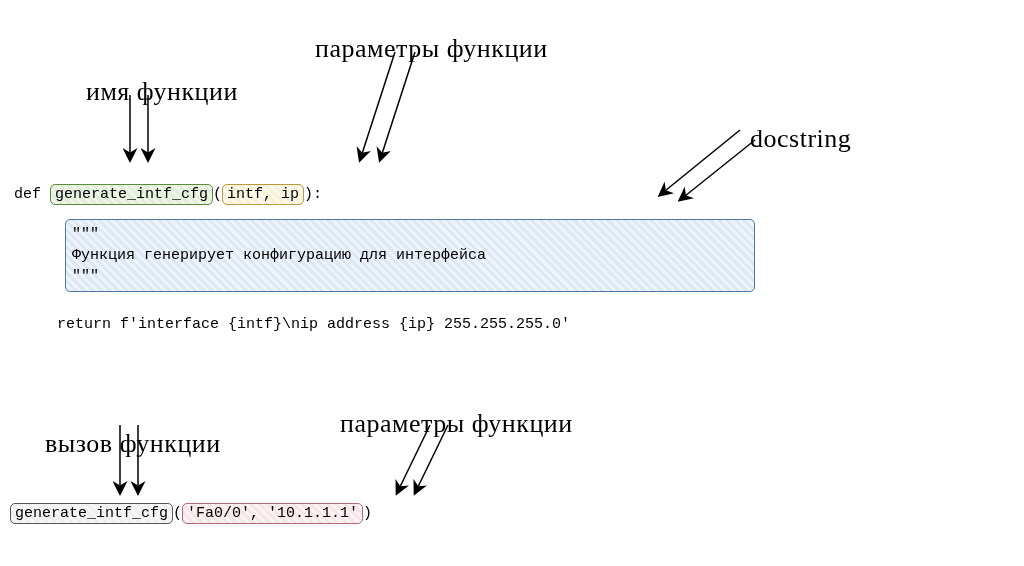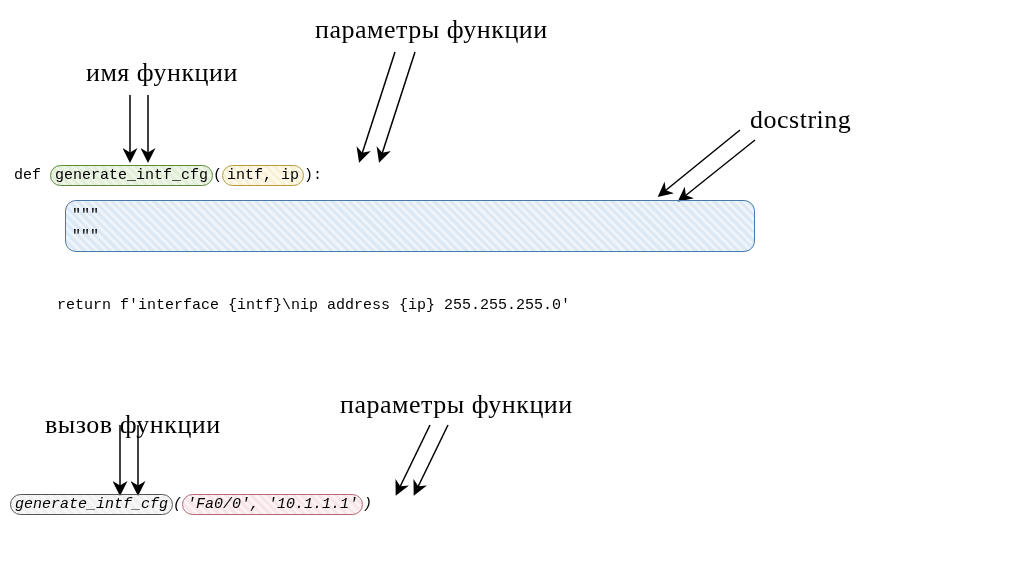--- a/index.html
+++ b/index.html
@@ -19,21 +19,21 @@
   }
   .handwritten {
     font-family: 'Comic Sans MS', cursive;
     font-size: 26px;
     color: #000;
     letter-spacing: 0.5px;
   }
   .box {
     display: inline-block;
     border: 1.5px solid;
-    border-radius: 11px;
+    border-radius: 5px;
     padding: 1px 4px;
     position: relative;
   }
   .box-green {
     border-color: #5a8a3a;
     background: repeating-linear-gradient(
       45deg,
       rgba(140,190,100,0.25),
       rgba(140,190,100,0.25) 3px,
       rgba(140,190,100,0.15) 3px,
@@ -73,21 +73,21 @@
   .box-pink {
     border-color: #b56a7a;
     background: repeating-linear-gradient(
       45deg,
       rgba(230,170,180,0.3),
       rgba(230,170,180,0.3) 3px,
       rgba(230,170,180,0.15) 3px,
       rgba(230,170,180,0.15) 6px
     );
   }
-  .abs { position: absolute; }
+  .abs { position: absolute; margin-top: 19px; }
   svg.arrow { position: absolute; overflow: visible; }
   .docstring-block {
     display: block;
     padding: 4px 6px 4px 6px;
     line-height: 1.4;
   }
 </style>
 </head>
 <body>
 
@@ -116,34 +116,35 @@
   <path d="M740,130 L660,195" stroke="#000" stroke-width="1.5" fill="none" marker-end="url(#ah1)"></path>
   <path d="M755,140 L680,200" stroke="#000" stroke-width="1.5" fill="none" marker-end="url(#ah1)"></path>
 </svg>
 
 <div class="abs" style="left:14px; top:165px;">
   <span class="code">def </span><span class="code box box-green">generate_intf_cfg</span><span class="code">(</span><span class="code box box-yellow">intf, ip</span><span class="code">):</span>
 </div>
 
 <div class="abs box box-blue docstring-block" style="left:65px; top:200px; width:690px;">
   <div class="code">"""</div>
+  <div class="code">Функция генерирует конфигурацию для интерфейса</div>
   <div class="code">"""</div>
 </div>
 
 <div class="abs code" style="left:57px; top:297px;">return f'interface {intf}\nip address {ip} 255.255.255.0'</div>
 
 <div class="abs handwritten" style="left:45px; top:410px;">вызов функции</div>
 
 <div class="abs handwritten" style="left:340px; top:390px;">параметры функции</div>
 
 <svg class="arrow" style="left:0;top:0;width:1024px;height:566px;pointer-events:none;">
   <path d="M120,425 L120,493" stroke="#000" stroke-width="1.5" fill="none" marker-end="url(#ah1)"></path>
   <path d="M138,425 L138,493" stroke="#000" stroke-width="1.5" fill="none" marker-end="url(#ah1)"></path>
 </svg>
 
 <svg class="arrow" style="left:0;top:0;width:1024px;height:566px;pointer-events:none;">
   <path d="M430,425 L397,493" stroke="#000" stroke-width="1.5" fill="none" marker-end="url(#ah1)"></path>
   <path d="M448,425 L415,493" stroke="#000" stroke-width="1.5" fill="none" marker-end="url(#ah1)"></path>
 </svg>
 
-<div class="abs" style="left:10px; top:494px;font-style:italic;">
+<div class="abs" style="left:10px; top:484px;">
   <span class="code box box-gray">generate_intf_cfg</span><span class="code">(</span><span class="code box box-pink">'Fa0/0', '10.1.1.1'</span><span class="code">)</span>
 </div>
 
 </body></html>

